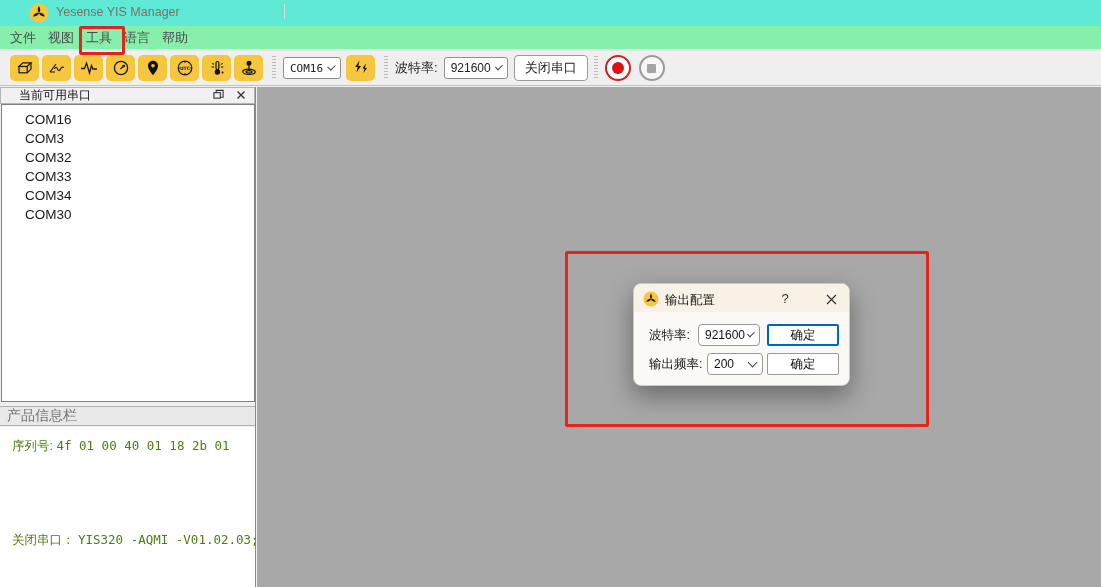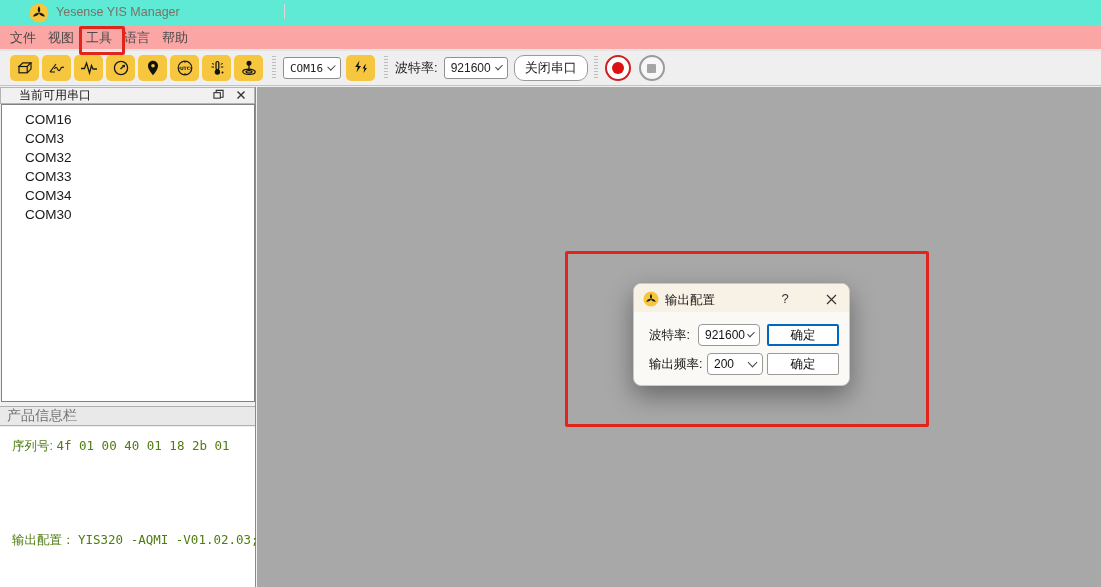--- a/index.html
+++ b/index.html
@@ -5,35 +5,35 @@
   html,body{margin:0;padding:0;}
   body{font-family:"Liberation Sans","DejaVu Sans",sans-serif;}
   .app{position:relative;width:1101px;height:587px;background:#f0f0f0;overflow:hidden;}
 
   
   .titlebar{position:absolute;left:0;top:0;width:1101px;height:41px;background:#5eead4;display:flex;align-items:center;padding-left:28px;}
   .app-logo{position:absolute;left:29px;top:3px;width:20px;height:20px;}
   .titlebar .title{position:absolute;left:56px;top:5px;font-size:12.5px;color:#7b7266;}
 
   
-  .menubar{position:absolute;left:0;top:26px;width:1101px;height:24px;background:#fca5a5;display:flex;align-items:center;padding-left:10px;box-sizing:border-box;gap:12px;border-bottom:1px solid #e6e6e6;}
+  .menubar{position:absolute;left:0;top:26px;width:1101px;height:24px;background:#86efac;display:flex;align-items:center;padding-left:10px;box-sizing:border-box;gap:12px;border-bottom:1px solid #e6e6e6;}
   .menu-item{font-size:13px;color:#4a4a4a;padding:2px 0;width:26px;text-align:center;cursor:default;}
   .menubar-sep{position:absolute;left:284px;top:4px;height:15px;width:1px;background:#d9d9d9;}
 
   
   .toolbar{position:absolute;left:0;top:50px;width:1101px;height:36px;background:#efefef;border-top:1px solid #e3e3e3;border-bottom:1px solid #c2c2c2;display:flex;align-items:center;padding-left:10px;box-sizing:border-box;}
   .tb-btn{width:29px;height:26px;border-radius:5px;background:#f6c63e;display:flex;align-items:center;justify-content:center;margin-right:3px;}
   .tb-btn svg{display:block;}
   .tb-handle{width:4px;height:24px;margin:0 7px 0 6px;background-image:repeating-linear-gradient(to bottom,#bdbdbd 0 1px,transparent 1px 3px);background-size:1px 100%;background-repeat:repeat-x;background-position:0 0,3px 0;}
   .combo{background:#fff;border:1px solid #8f8f8f;border-radius:3px;height:22px;display:flex;align-items:center;justify-content:space-between;padding:0 6px;box-sizing:border-box;}
   .combo .chev{width:6px;height:6px;border-right:1.5px solid #444;border-bottom:1.5px solid #444;transform:rotate(45deg);margin-top:-3px;margin-left:6px;}
   .combo-com{width:58px;font-family:"DejaVu Sans Mono","Liberation Mono",monospace;font-size:11px;color:#222;}
   .combo-baud{width:64px;font-size:12px;color:#222;}
   .tb-label{font-size:13px;color:#1a1a1a;margin-right:6px;}
-  .tb-push{height:24px;background:#fff;border:1px solid #9a9a9a;border-radius:10px;font-size:13px;color:#1a1a1a;display:flex;align-items:center;justify-content:center;padding:0 10px;margin-left:6px;}
+  .tb-push{height:24px;background:#fff;border:1px solid #9a9a9a;border-radius:4px;font-size:13px;color:#1a1a1a;display:flex;align-items:center;justify-content:center;padding:0 10px;margin-left:6px;}
   .rec-btn{width:22px;height:22px;border-radius:50%;border:2px solid #cf2020;background:#fff;display:flex;align-items:center;justify-content:center;margin-right:8px;}
   .rec-btn .dot{width:12px;height:12px;border-radius:50%;background:#dd1111;}
   .stop-btn{width:22px;height:22px;border-radius:50%;border:2px solid #9a9a9a;background:#f7f7f7;display:flex;align-items:center;justify-content:center;}
   .stop-btn .sq{width:9px;height:9px;background:#a5a5a5;border-radius:1px;}
 
   
   .main{position:absolute;left:0;top:87px;width:1101px;height:500px;}
   .left-panel{position:absolute;left:0;top:0;width:256px;height:500px;background:#f0f0f0;border-right:1px solid #8a8a8a;box-sizing:border-box;}
   .dock-header{position:absolute;left:0;top:0;width:255px;height:17px;background:#f1f1f1;border:1px solid #b4b4b4;box-sizing:border-box;display:flex;align-items:center;padding-left:18px;}
   .dock-header .dh-title{font-size:12px;color:#111;}
@@ -211,21 +211,21 @@
       </div>
       <div class="info-header">
         <span class="ih-title">产品信息栏</span>
       </div>
       <div class="info-body">
         <div class="info-row row-serial">
           <span>序列号:</span>
           <span class="mono">4f 01 00 40 01 18 2b 01</span>
         </div>
         <div class="info-row row-version">
-          <span>输出配置：</span>
+          <span>关闭串口：</span>
           <span class="mono">YIS320 -AQMI -V01.02.03;</span>
         </div>
       </div>
     </div>
     <div class="workspace"></div>
   </div>
 
   <div class="dialog">
     <div class="dlg-titlebar">
       <svg class="dlg-logo" viewBox="0 0 20 20">

